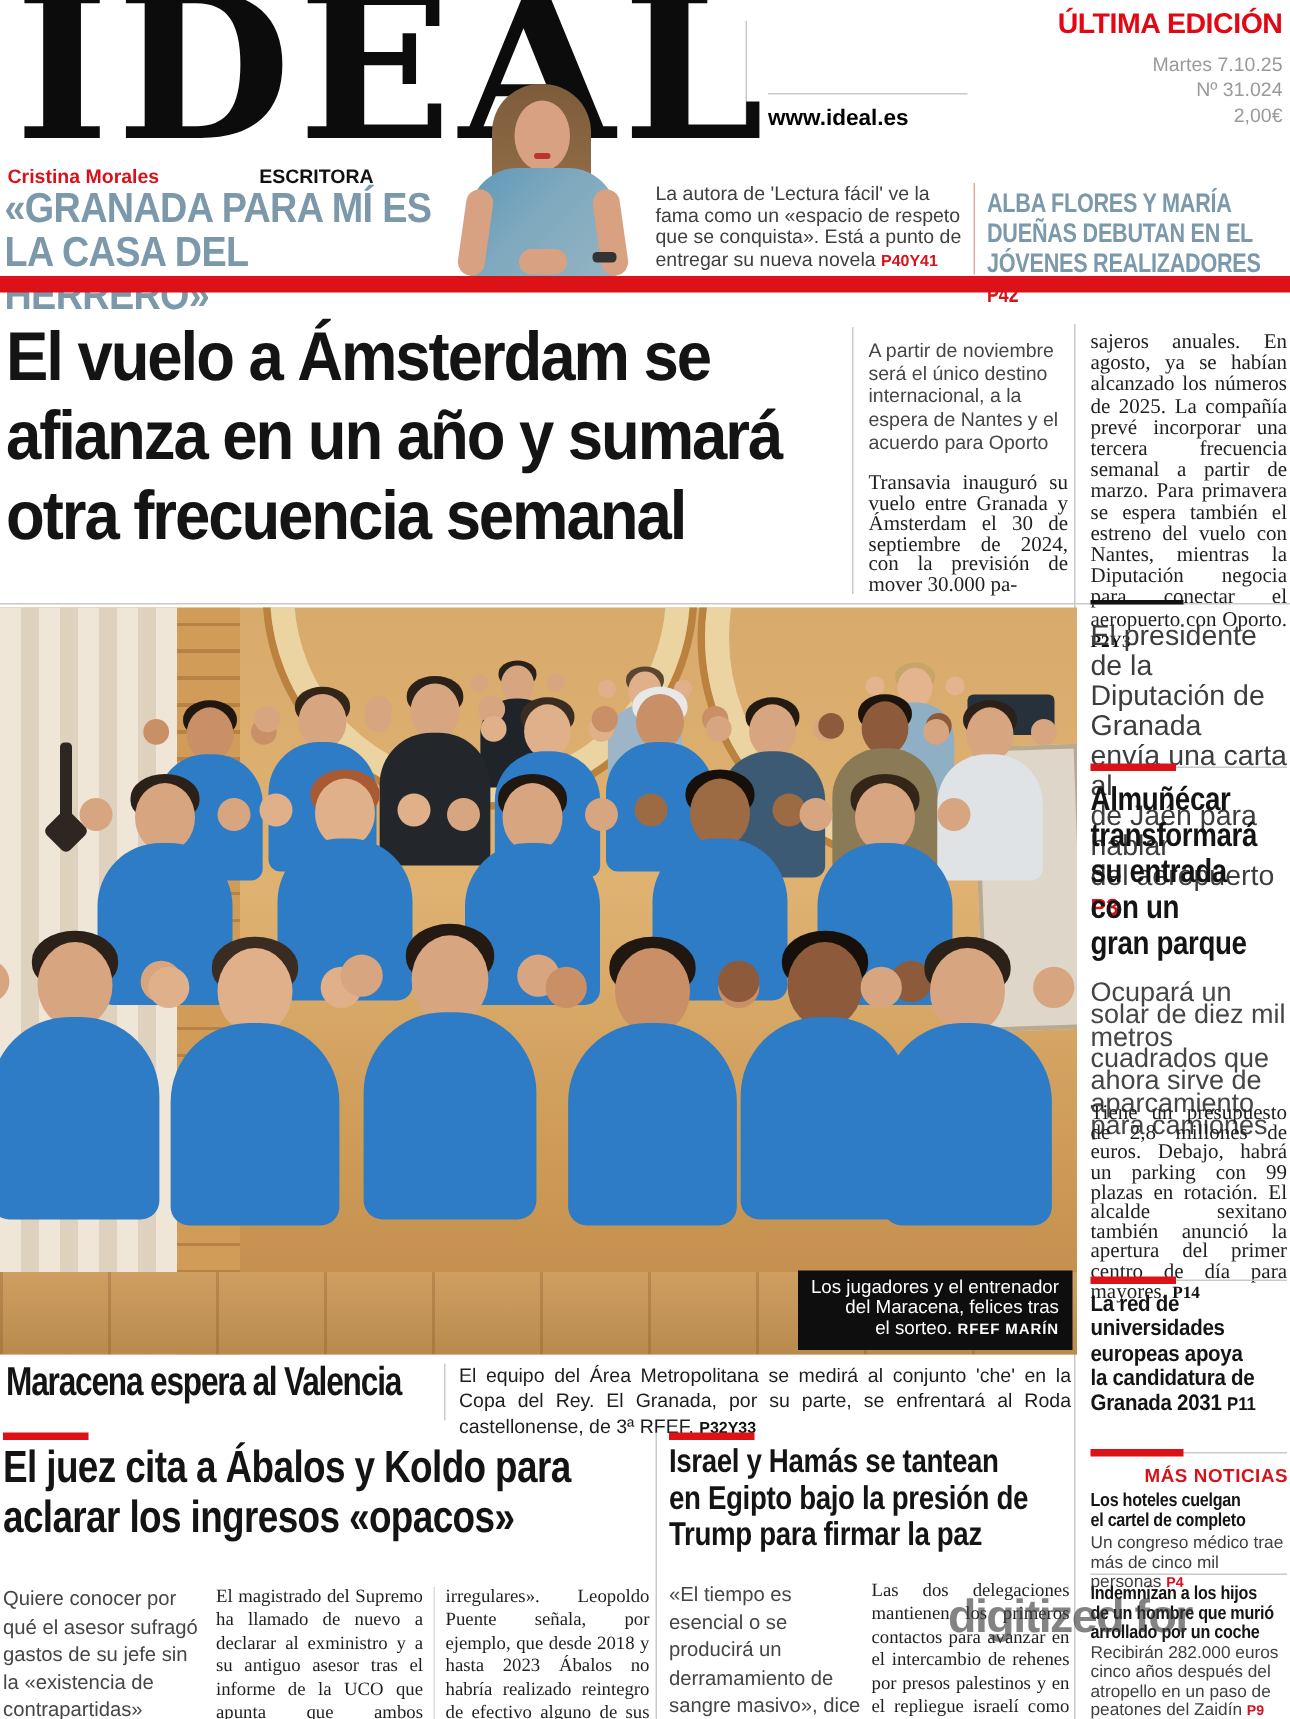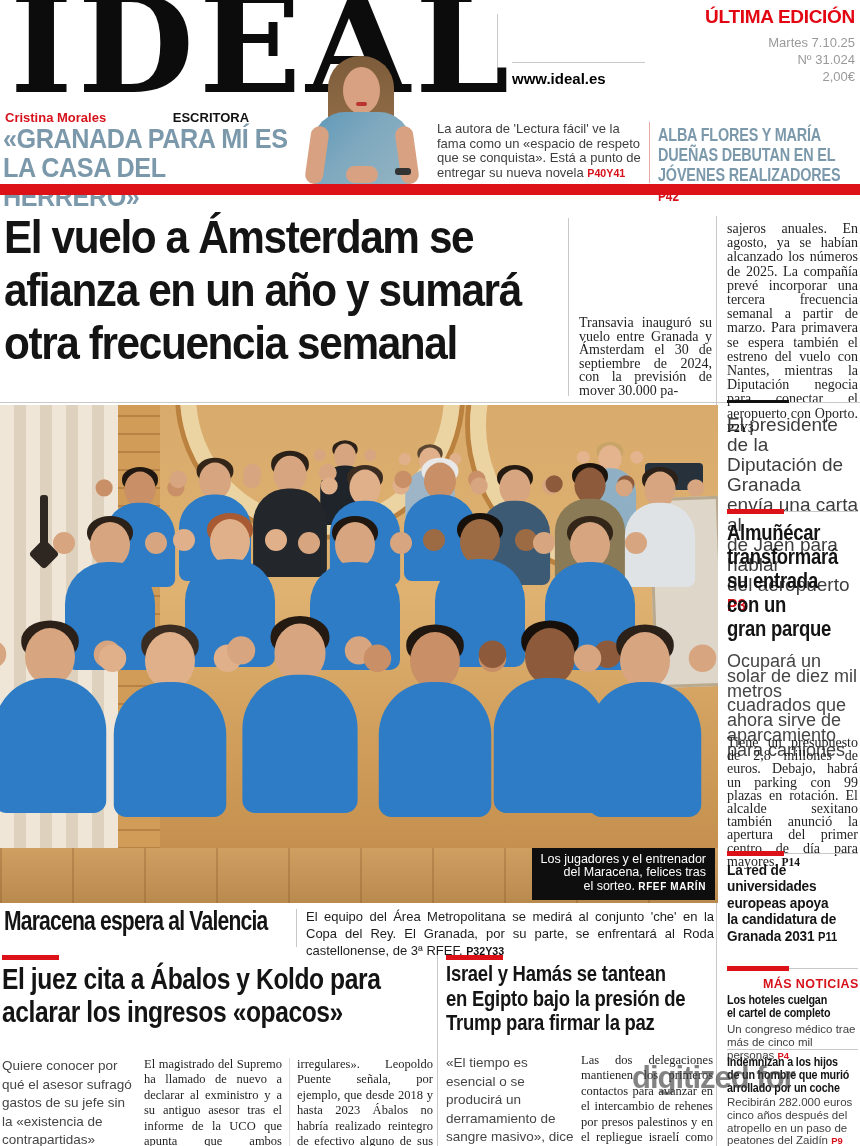--- a/index.html
+++ b/index.html
@@ -171,20 +171,21 @@
     <span class="pl">ALBA FLORES Y MARÍA
 DUEÑAS DEBUTAN EN EL
 JÓVENES REALIZADORES </span><span class="ref red">P42</span>
   </div>
   <div class="abs redband"></div>
 
   <div class="abs lead-h pl sx">El vuelo a Ámsterdam se
 afianza en un año y sumará
 otra frecuencia semanal</div>
   <div class="vline" style="left:568px; top:218px; height:178px;"></div>
+  <div class="abs lead-sub">A partir de noviembre será el único destino internacional, a la espera de Nantes y el acuerdo para Oporto</div>
   <div class="abs serifcol lead-c1">Transavia inauguró su vuelo entre Granada y Ámsterdam el 30 de septiembre de 2024, con la previsión de mover 30.000 pa-</div>
   <div class="vline" style="left:716px; top:216px; height:930px;"></div>
   <div class="abs serifcol lead-c2">
     <span>sajeros anuales. En agosto, ya se habían alcanzado los números de 2025. La compañía prevé incorporar una tercera frecuencia semanal a partir de marzo. Para primavera se espera también el estreno del vuelo con Nantes, mientras la Diputación negocia para conectar el aeropuerto con Oporto. </span><span class="ref dark">P2Y3</span>
   </div>
 
   <div class="hline" style="left:0; top:402px; width:860px;"></div>
   <div class="abs photo" id="scene">
     <div class="arch" style="left:180px; top:-150px; width:280px; height:280px;"></div>
     <div class="arch" style="left:470px; top:-130px; width:300px; height:300px;"></div>

